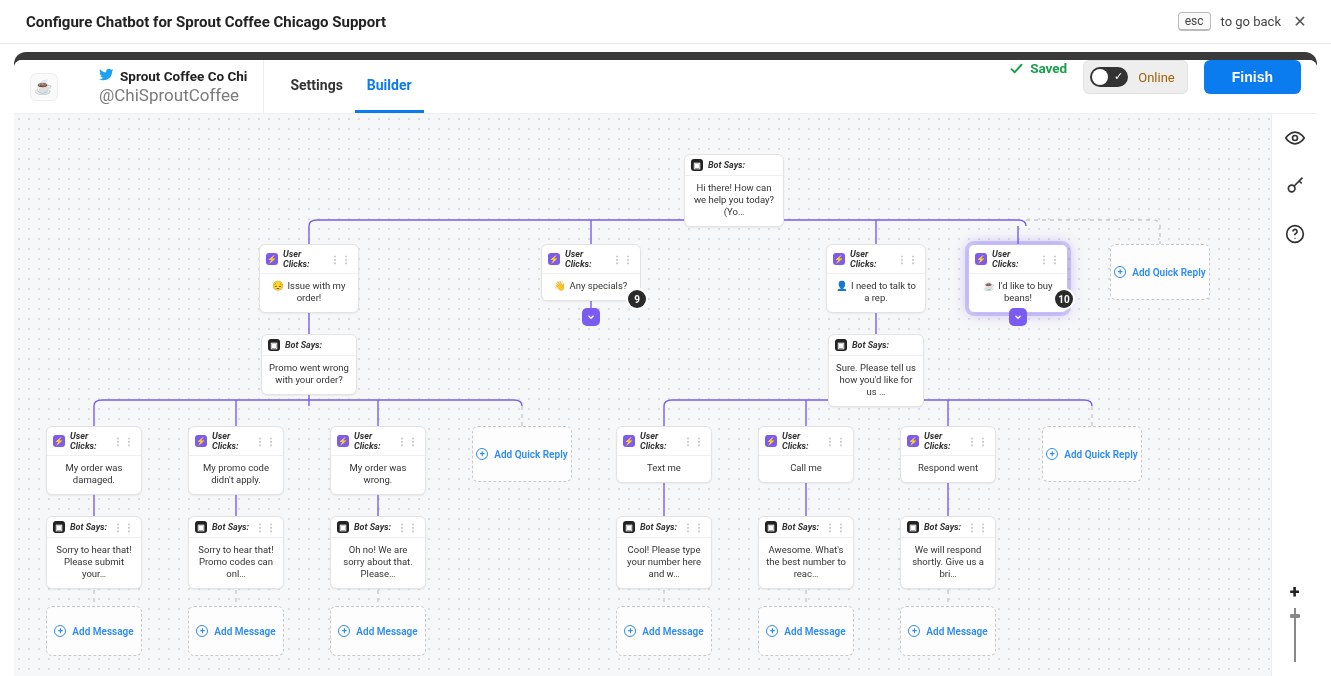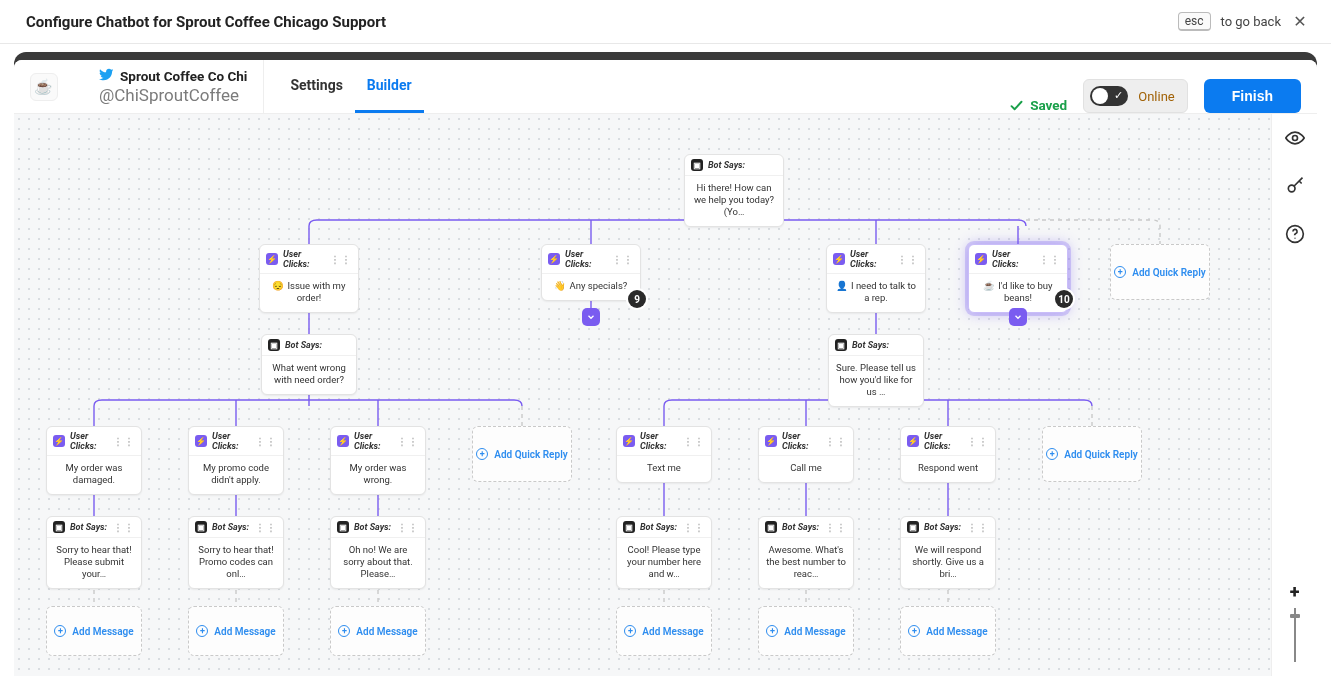--- a/index.html
+++ b/index.html
@@ -22,21 +22,21 @@
   .avatar { width:28px; height:28px; border-radius:6px; background:#fafafa; border:1px solid #eee; display:flex; align-items:center; justify-content:center; font-size:15px; }
   .profile-text { display:flex; flex-direction:column; line-height:1.2;margin-left:31px; }
   .profile-name-row { display:flex; align-items:center; gap:6px; font-weight:700; color:#222; font-size:13.5px; }
   .tw-icon svg { width:15px; height:15px; fill:#1DA1F2; }
   .profile-handle { font-size:17px; color:#7b7b7b; }
 
   .tabs { display:flex; align-items:flex-end; padding:0 14px; }
   .tab { padding:0 12px; height:54px; display:flex; align-items:center; font-size:14px; font-weight:700; color:#333; cursor:pointer; border-bottom:3px solid transparent; }
   .tab.active { color:#0b7bf0; border-bottom-color:#0b7bf0; }
 
-  .header-right { margin-left:auto; display:flex; align-items:flex-end; gap:16px; padding:0 16px; }
+  .header-right { margin-left:auto; display:flex; align-items:flex-start; gap:16px; padding:0 16px; }
   .saved { color:#1aa04a; font-weight:700; font-size:13.5px; display:flex; align-items:center; gap:6px; }
   .saved svg { width:15px; height:15px; stroke:#1aa04a; }
   .toggle-wrap { display:flex; align-items:center; gap:10px; background:#eeeeee; border-radius:6px; padding:6px 12px 6px 6px; border:1px solid #e1e1e1; }
   .toggle { width:38px; height:20px; border-radius:999px; background:#333; position:relative; }
   .toggle .knob { position:absolute; width:16px; height:16px; border-radius:50%; background:#fff; top:2px; left:2px; }
   .toggle .chk { position:absolute; right:5px; top:3px; color:#fff; font-size:11px; }
   .toggle-label { font-size:13px; color:#a16207; }
   .finish-btn { background:#0b7bf0; color:#fff; border:none; border-radius:6px; padding:9px 28px; font-weight:700; font-size:14px; cursor:pointer; }
 
   
@@ -279,21 +279,21 @@
           <div class="addbox" style="left:1096px; top:130px; width:100px; height:56px;">
             <span class="pluscircle">+</span>
             <span>Add Quick Reply</span>
           </div>
 
           <div class="node" style="left:247px; top:220px;">
             <div class="node-head">
                 <span class="ico bot">▣</span>
                 <span class="lbl">Bot Says:</span>
               </div>
-            <div class="node-body">What went wrong with need order?</div>
+            <div class="node-body">Promo went wrong with your order?</div>
           </div>
 
           <div class="node" style="left:32px; top:312px;">
             <div class="node-head">
                 <span class="ico user">⚡</span>
                 <span class="lbl">User Clicks:</span>
                 <span class="grip">⋮⋮</span>
               </div>
             <div class="node-body">My order was damaged.</div>
           </div>

